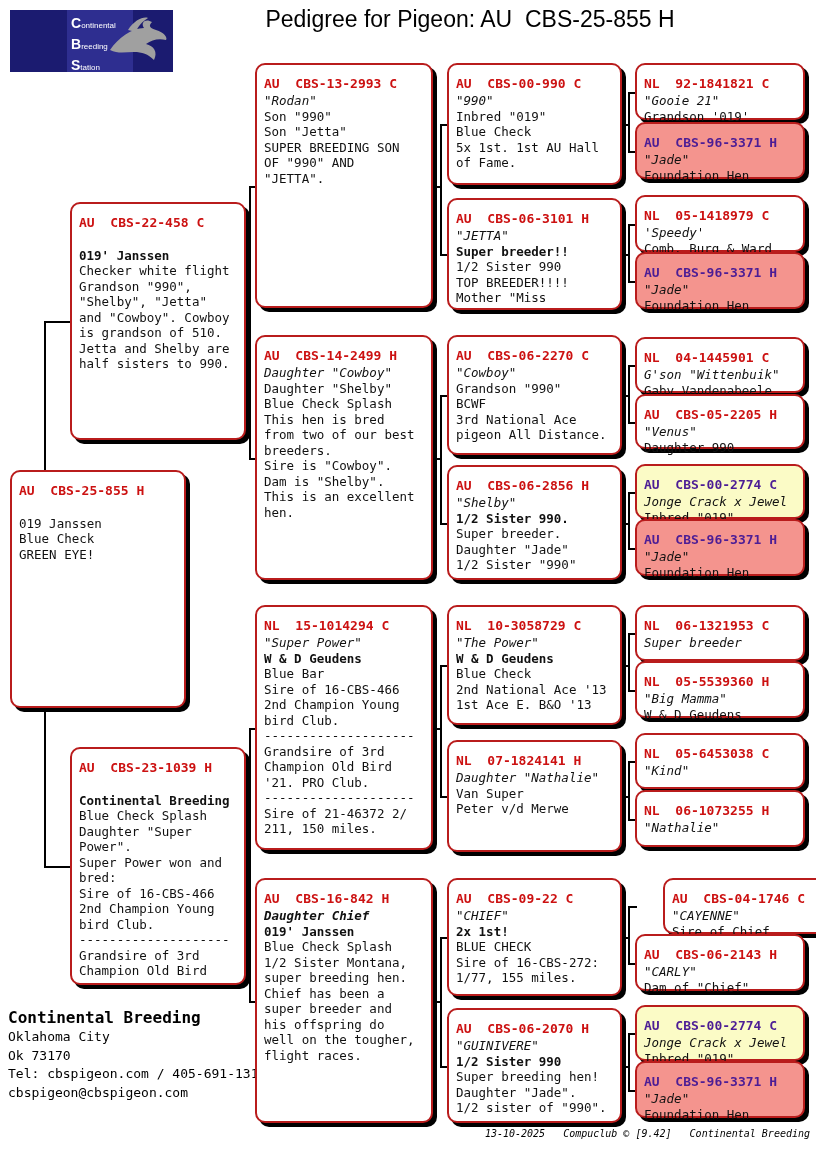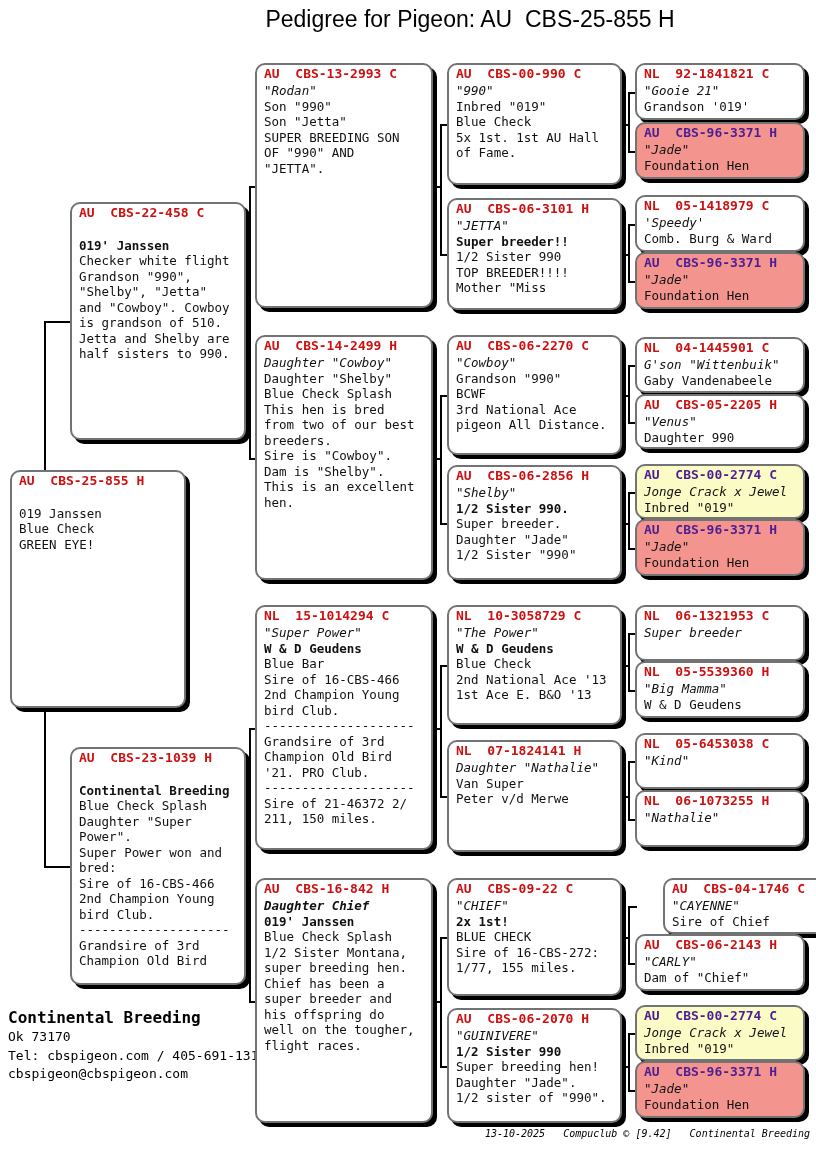--- a/index.html
+++ b/index.html
@@ -10,22 +10,22 @@
   #logo-inner{position:absolute;left:57px;top:0;width:66px;height:62px;background:#2e2e90;}
   #logo-text{position:absolute;left:61px;top:4px;color:#fff;font-family:"Liberation Sans",sans-serif;
              font-size:8px;line-height:18px;z-index:2;}
   .logo-word{display:block;white-space:nowrap;}
   .logo-word::first-letter{font-size:14px;font-weight:bold;}
   #logo-bird{position:absolute;left:88px;top:6px;z-index:1;}
   
   #title{position:absolute;left:180px;top:6px;width:580px;text-align:center;color:#000;
          font-family:"Liberation Sans",sans-serif;font-size:23px;white-space:pre;}
   
-  .box{position:absolute;box-sizing:border-box;background:#fff;border:2px solid #737373;border-radius:10px;
-       box-shadow:4px 4px 0 #000;padding:0 7px;font-size:12.5px;line-height:15.5px;color:#111;z-index:2;}
+  .box{position:absolute;box-sizing:border-box;background:#fff;border:2px solid #b91c1c;border-radius:10px;
+       box-shadow:4px 4px 0 #000;padding:10px 7px;font-size:12.5px;line-height:15.5px;color:#111;z-index:2;}
   .box.pink{background:#f4948e;}
   .box.yellow{background:#fbfbc6;}
   .band{font-weight:bold;font-size:13px;color:#cc1111;white-space:pre;line-height:17px;margin-bottom:1px;}
   .band.dark{color:#4c1d95;}
   .ln{white-space:pre;}
   .ln.b{font-weight:bold;}
   .ln.i{font-style:italic;}
   .ln.bi{font-weight:bold;font-style:italic;}
   
   .vline,.hline{position:absolute;background:#000;z-index:1;}
@@ -35,20 +35,33 @@
   #footer{position:absolute;left:8px;top:1008px;color:#000;}
   #footer-heading{font-weight:bold;font-size:16px;line-height:20px;font-family:"DejaVu Sans Mono",monospace;}
   .footer-line{font-size:13px;line-height:18.5px;white-space:pre;}
   #credit{position:absolute;right:6px;top:1128px;font-size:10px;font-style:italic;white-space:pre;color:#000;}
 </style>
 </head>
 <body>
 
 <div id="page">
 
+  <div id="logo">
+    <div id="logo-inner"></div>
+    <svg id="logo-bird" width="72" height="52" viewBox="0 0 72 52">
+      <path d="M12 34 C20 22 34 12 46 12 C42 6 48 2 54 6 C50 10 52 12 58 14 C66 16 70 22 68 24
+               C60 22 54 24 48 28 C56 30 60 36 56 44 C50 38 44 36 36 36 C28 36 20 38 12 34 Z
+               M30 14 C36 4 46 0 50 2 C44 6 40 10 38 16 Z" fill="#a0a0a0"></path>
+    </svg>
+    <div id="logo-text">
+      <span class="logo-word">Continental</span>
+      <span class="logo-word">Breeding</span>
+      <span class="logo-word">Station</span>
+    </div>
+  </div>
 
   <div id="title">Pedigree for Pigeon: AU  CBS-25-855 H</div>
 
   <div id="tree">
       <div class="vline" style="left: 44px; top: 321px; height: 547px;"></div>
       <div class="hline" style="left: 44px; top: 321px; width: 28px;"></div>
       <div class="hline" style="left: 44px; top: 866px; width: 28px;"></div>
       <div class="vline" style="left: 249px; top: 185.5px; height: 274px;"></div>
       <div class="hline" style="left: 244px; top: 321px; width: 5px;"></div>
       <div class="hline" style="left: 249px; top: 185.5px; width: 8px;"></div>
@@ -327,20 +340,21 @@
       </div>
       <div class="box pink" style="left: 635px; top: 1061px; width: 170px; height: 57px;">
         <div class="band dark">AU  CBS-96-3371 H</div>
         <div class="ln i">"Jade"</div>
         <div class="ln">Foundation Hen</div>
       </div>
     </div>
 
   <div id="footer">
     <div id="footer-heading">Continental Breeding</div>
+    <div class="footer-line">Oklahoma City</div>
     <div class="footer-line">Ok 73170</div>
     <div class="footer-line">Tel: cbspigeon.com / 405-691-1313</div>
     <div class="footer-line">cbspigeon@cbspigeon.com</div>
   </div>
 
   <div id="credit">13-10-2025   Compuclub © [9.42]   Continental Breeding</div>
 
 </div>
 
 </body></html>

